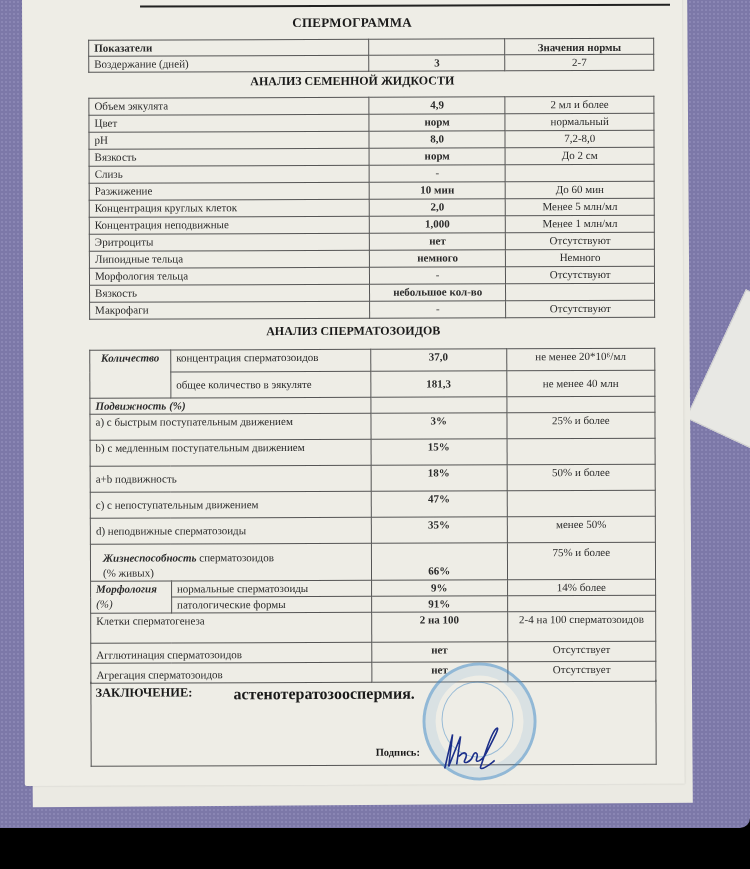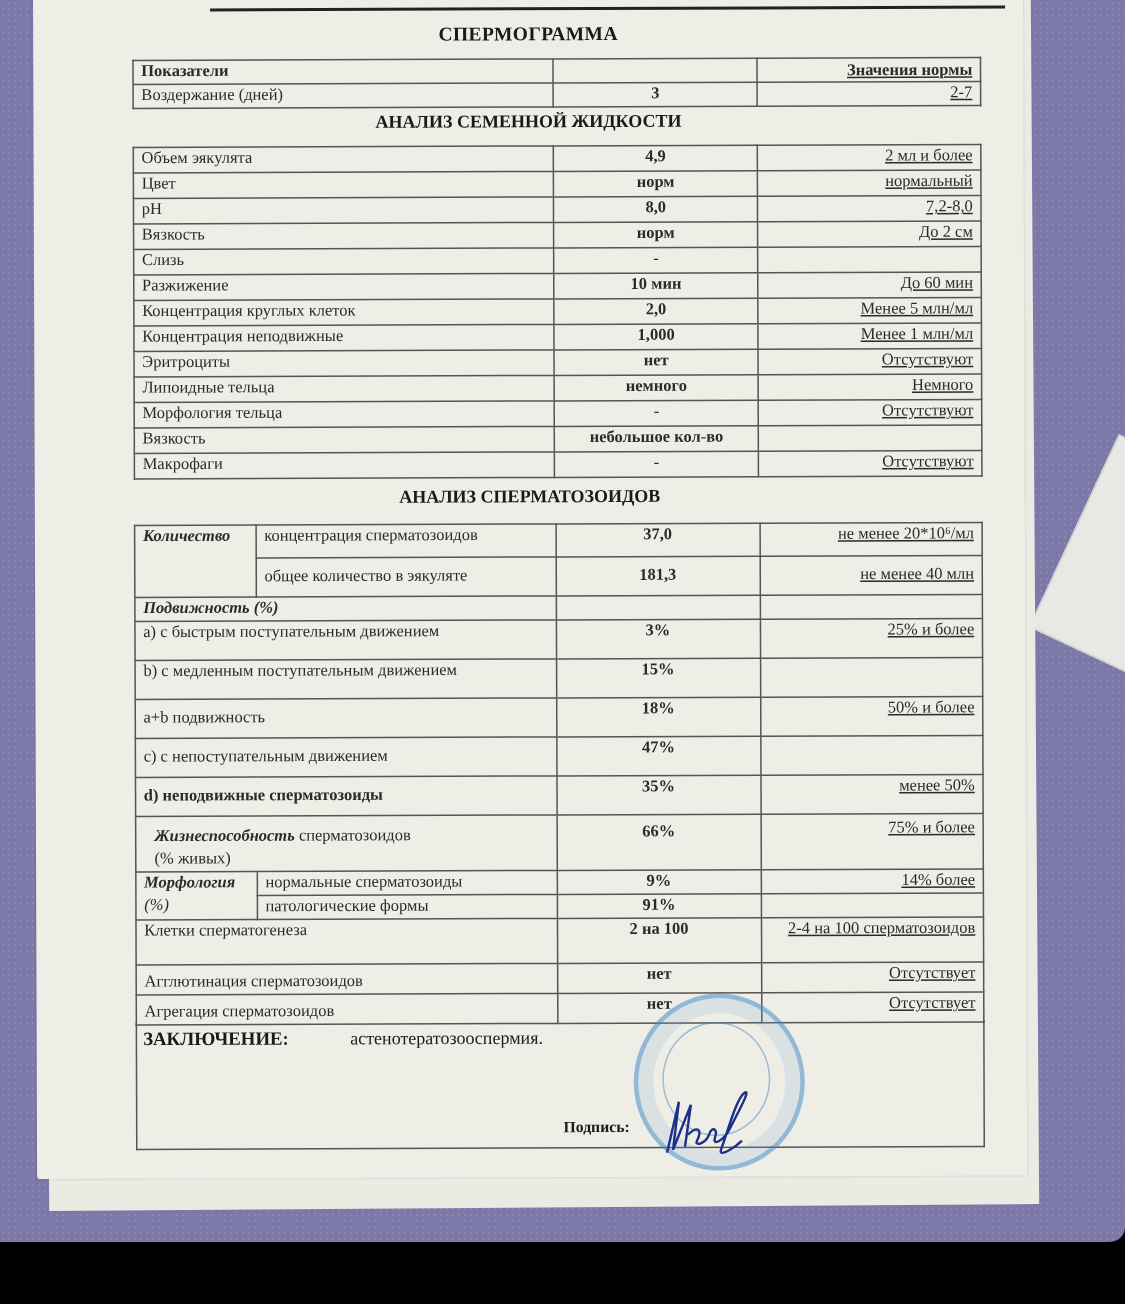--- a/index.html
+++ b/index.html
@@ -43,38 +43,38 @@
     .t-main { top: 20px; font-size: 13px; letter-spacing: 0.3px; }
     .t-sec1 { top: 79px; font-size: 12px; }
     .t-sec2 { top: 329px; font-size: 12px; }
 
     table { border-collapse: collapse; position: absolute; color: #2b2b2b; }
     td {
       border: 1px solid #555; font-size: 11px; padding: 0 5px; line-height: 13px;
       vertical-align: top;
     }
     td.v { text-align: center; font-weight: bold; width: 126px; }
-    td.n { text-align: right; width: 138px; text-decoration: underline; }
+    td.n { text-align: center; width: 138px; }
     td.l { width: 270px; margin-left: 23px; }
     .i { font-style: italic; font-weight: bold; }
 
     #t1 { left: 66px; top: 44px; width: 566px; }
     #t1 td { height: 15px; line-height: 14px; }
     #t2 { left: 66px; top: 102px; width: 566px; }
     #t2 td { height: 16px; line-height: 15px; }
     #t3 { left: 66px; top: 354px; width: 566px; }
     #t3 td { line-height: 15px; }
 
     .conclusion {
       position: absolute; left: 66px; top: 686px; width: 564px; height: 84px;
       border: 1px solid #555; border-top: none;
       font-size: 12px; color: #1a1a1a;
     }
     .conclusion .lbl { position: absolute; left: 4px; top: 4px; font-weight: bold; font-size: 12.5px; }
-    .conclusion .val { position: absolute; left: 142px; top: 4px; font-weight: normal; font-size: 12px; }
+    .conclusion .val { position: absolute; left: 142px; top: 4px; font-weight: bold; font-size: 16px; }
     .conclusion .sig { position: absolute; left: 284px; top: 66px; font-weight: bold; font-size: 10.5px; }
     .stamp {
       position: absolute; left: 398px; top: 668px; width: 108px; height: 112px;
       border-radius: 50%; border: 3px solid rgba(70,140,200,0.55);
       box-shadow: inset 0 0 0 10px rgba(120,170,215,0.18);
     }
     .stamp-inner {
       position: absolute; left: 16px; top: 16px; width: 70px; height: 74px;
       border-radius: 50%; border: 1px solid rgba(70,140,200,0.5);
     }
@@ -176,21 +176,21 @@
           <td class="n">Отсутствуют</td>
         </tr>
   </tbody>
     </table>
 
   <div class="title t-sec2">АНАЛИЗ СПЕРМАТОЗОИДОВ</div>
 
   <table id="t3">
     <tbody>
         <tr style="height:22px;">
-      <td rowspan="2" class="i" style="width:70px;">Количество</td>
+      <td rowspan="2" class="i" style="width:70px;text-align:center;">Количество</td>
       <td style="width:190px;">концентрация сперматозоидов</td>
       <td class="v">37,0</td>
       <td class="n">не менее 20*10⁶/мл</td>
     </tr>
     <tr style="height:26px;">
       <td style="vertical-align:middle;">общее количество в эякуляте</td>
       <td class="v" style="vertical-align:middle;">181,3</td>
       <td class="n" style="vertical-align:middle;">не менее 40 млн</td>
     </tr>
     <tr style="height:16px;">
@@ -212,30 +212,30 @@
           <td colspan="2" style="vertical-align:middle;">a+b подвижность</td>
           <td class="v">18%</td>
           <td class="n">50% и более</td>
         </tr>
     <tr style="height:26px;">
           <td colspan="2" style="vertical-align:middle;">c) с непоступательным движением</td>
           <td class="v">47%</td>
           <td class="n"></td>
         </tr>
     <tr style="height:26px;">
-          <td colspan="2" style="vertical-align:middle;font-weight:bold;">d) неподвижные сперматозоиды</td>
+          <td colspan="2" style="vertical-align:middle;">d) неподвижные сперматозоиды</td>
           <td class="v">35%</td>
           <td class="n">менее 50%</td>
         </tr>
     <tr style="height:32px;">
       <td colspan="2" style="padding-top:6px;padding-left:12px;">
         <span class="i">Жизнеспособность</span><span> сперматозоидов</span><br>
         <span>(% живых)</span>
       </td>
-      <td class="v" style="padding-top:4px;">66%</td>
+      <td class="v" style="padding-top:20px;">66%</td>
       <td class="n" style="padding-top:2px;">75% и более</td>
     </tr>
     <tr style="height:16px;">
       <td rowspan="2">
         <span class="i">Морфология</span><br>
         <span style="font-style:italic;">(%)</span>
       </td>
       <td>нормальные сперматозоиды</td>
       <td class="v">9%</td>
       <td class="n">14% более</td>

